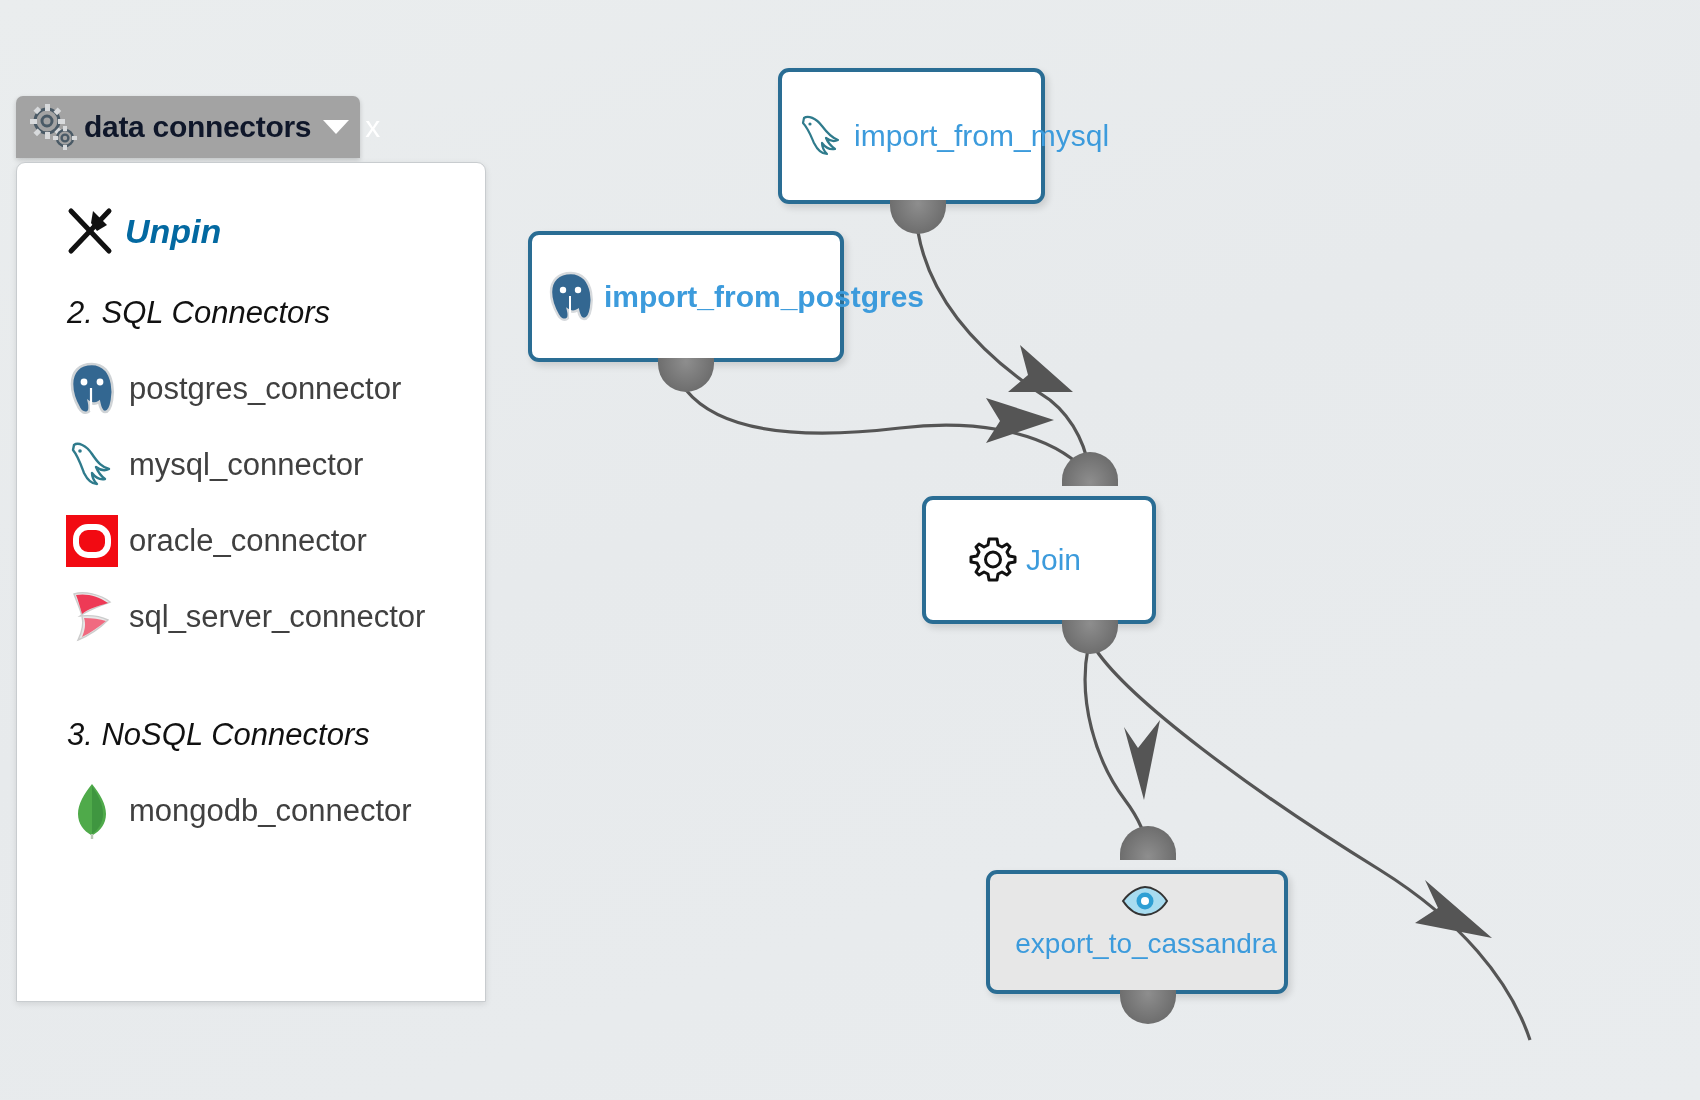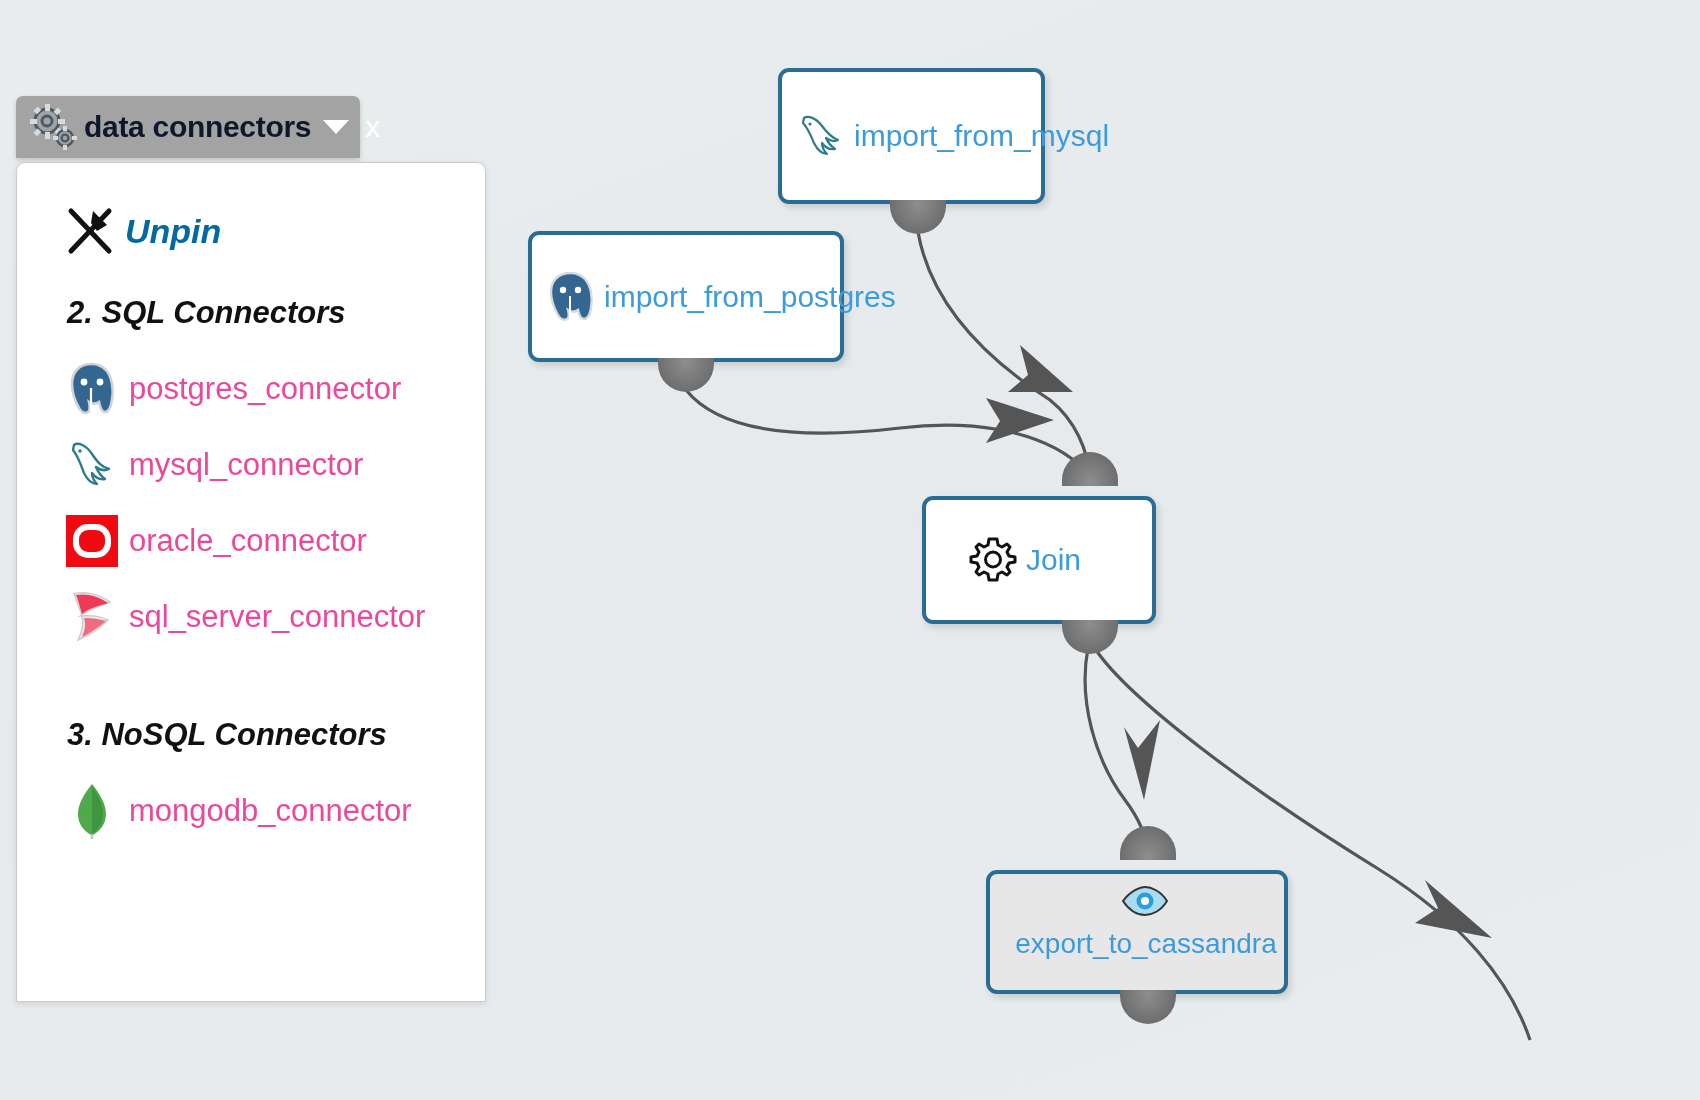--- a/index.html
+++ b/index.html
@@ -104,21 +104,21 @@
   .unpin-label {
     font-size: 34px;
     font-style: italic;
     font-weight: bold;
     color: #0369a1;
     margin-left: 8px;
   }
 
   .section-head {
     font-size: 31px;
-    font-weight: bold;
+    font-weight: normal;
     font-style: italic;
     color: #111;
     margin: 28px 0 20px 4px;
   }
   .section-head.second { margin-top: 62px; }
 
   .conn-item {
     display: flex;
     align-items: center;
     height: 76px;
@@ -127,21 +127,21 @@
   .conn-icon {
     width: 58px;
     height: 58px;
     flex: 0 0 auto;
     display: flex;
     align-items: center;
     justify-content: center;
   }
   .conn-label {
     font-size: 31px;
-    color: #ec4899;
+    color: #404040;
     margin-left: 8px;
     white-space: nowrap;
   }
 
   
   .node {
     position: absolute;
     border: 4px solid #2a6d94;
     border-radius: 11px;
     background: #ffffff;
@@ -213,21 +213,21 @@
       <svg width="46" height="52" viewBox="0 0 46 52">
         <path d="M6 8 C10 5 18 8 24 16 C30 24 34 28 40 30 C36 32 32 31 28 28 C30 33 33 36 37 39
                  C32 40 27 37 24 33 C24 38 26 41 29 44 C24 44 19 39 16 33 C13 26 10 18 5 13 Z" fill="none" stroke="#2f7b8c" stroke-width="2.2" stroke-linejoin="round"></path>
         <circle cx="12" cy="14" r="1.6" fill="#2f7b8c"></circle>
       </svg>
     </span>
     <span class="node-label">import_from_mysql</span>
   </div>
   <div class="port" style="left:890px; top:200px;"></div>
 
-  <div class="node" style="left:528px; top:231px; width:316px; height:131px;">
+  <div class="node" style="left:528px; top:231px; width:316px; height:131px;font-weight:bold;">
     <span class="node-icon">
       <svg width="52" height="54" viewBox="0 0 52 54">
         <path d="M26 3 C13 3 6 11 6 22 C6 31 9 38 13 45 C15 49 19 51 22 49 C24 48 24 44 23 40
                  C26 42 30 42 33 40 C34 45 36 49 39 49 C43 49 45 44 46 38 C48 28 46 16 40 9
                  C36 5 31 3 26 3 Z" fill="#336791" stroke="#d7dadd" stroke-width="2.4"></path>
         <circle cx="18" cy="20" r="3.2" fill="#ffffff"></circle>
         <circle cx="33" cy="20" r="3.2" fill="#ffffff"></circle>
         <path d="M25 26 L25 48" stroke="#ffffff" stroke-width="2" fill="none"></path>
       </svg>
     </span>

